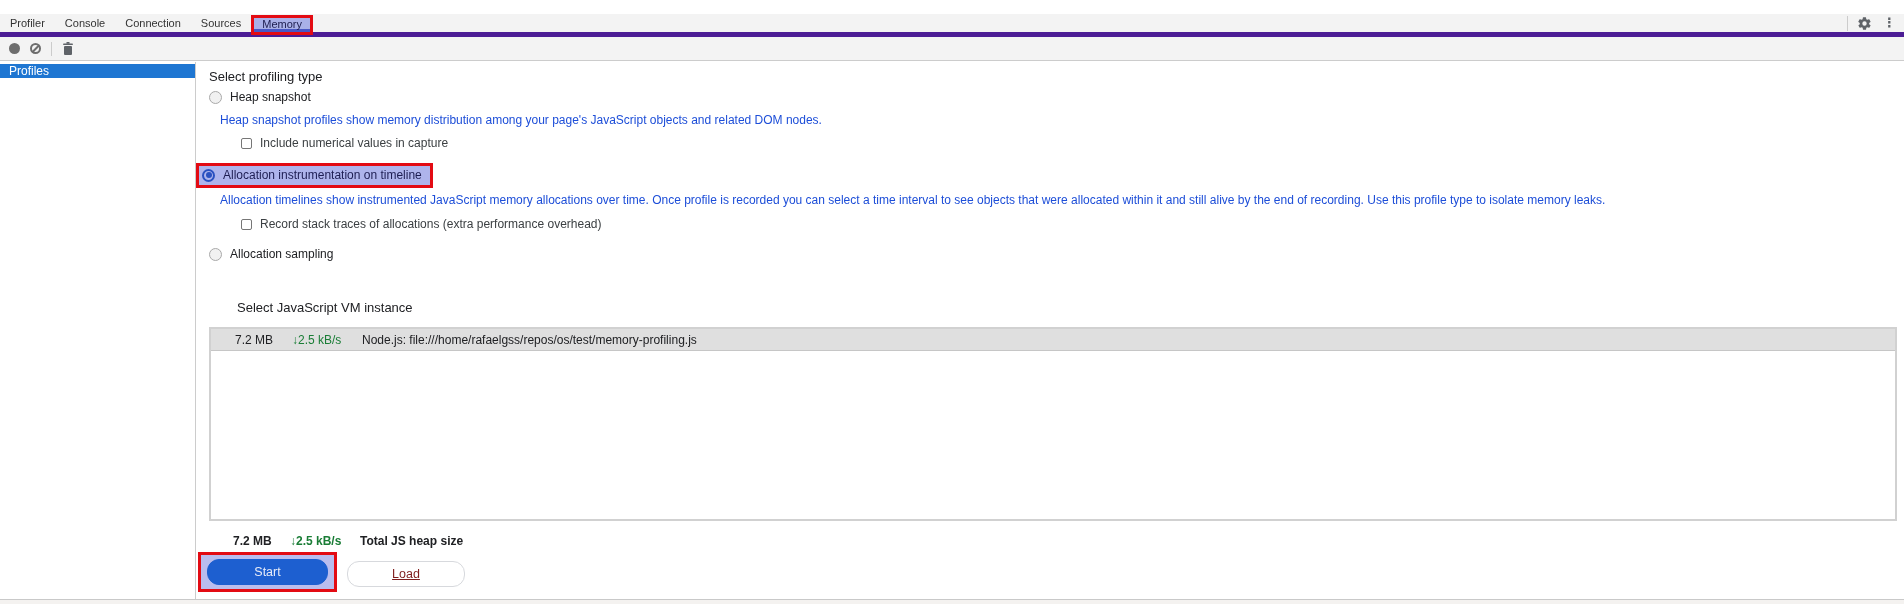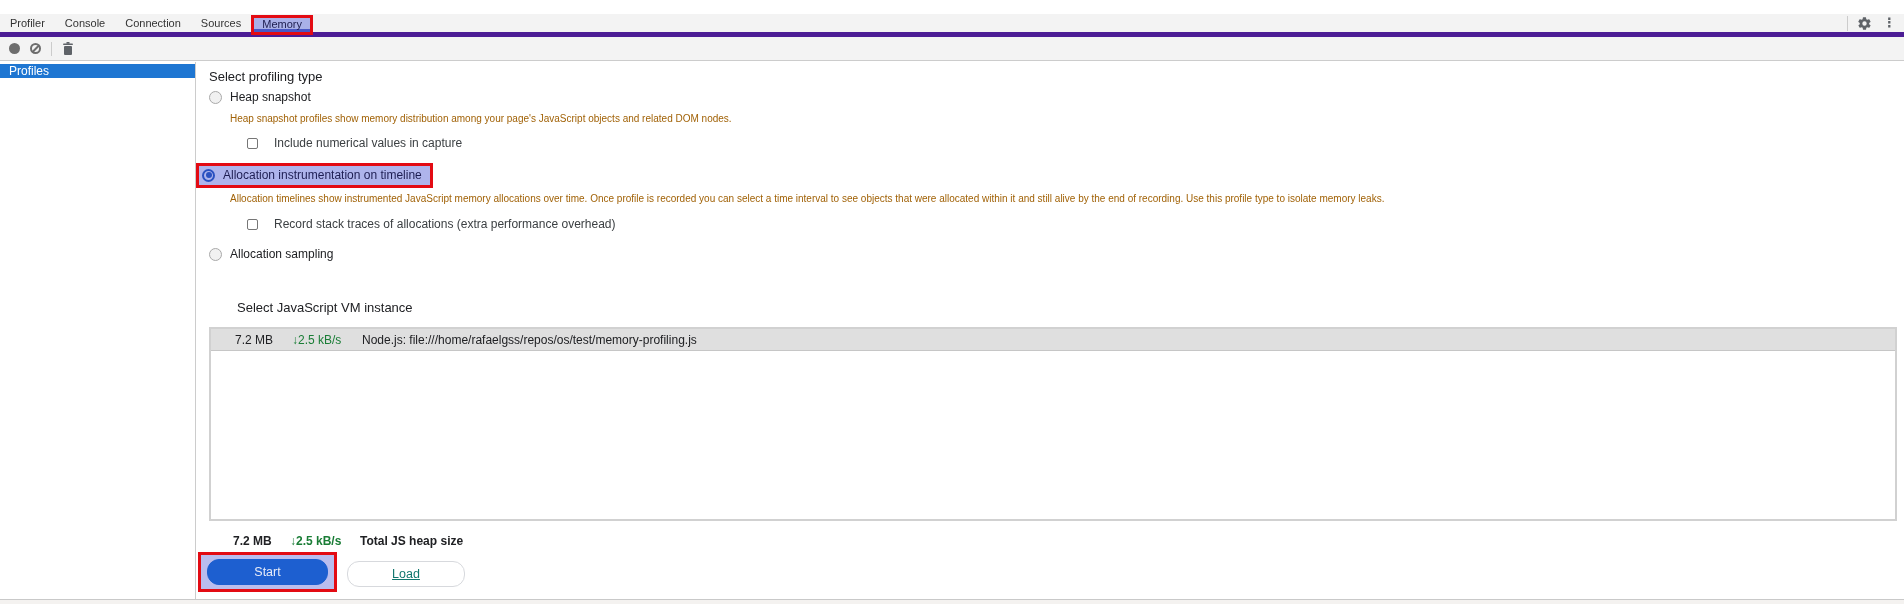--- a/index.html
+++ b/index.html
@@ -105,23 +105,23 @@
     border-radius:50%; background:#2b51c0;
   }
   .opt-label { font-size:12px; color:#202124; }
 
   .ann-box {
     position:absolute; border:3px solid #e30b13; background:#aeb4ec;
     display:flex; align-items:center; gap:8px; padding:2px 8px 3px 3px;
   }
   .ann-box .opt-label { color:#1d1d52; }
 
-  .desc { position:absolute; left:34px; font-size:10px; color:#a16207; white-space:nowrap; }
-
-  .chk-row { position:absolute; left:51px; display:flex; align-items:center; gap:16px; }
+  .desc { position:absolute; left:24px; font-size:12px; color:#1d4ed8; white-space:nowrap; }
+
+  .chk-row { position:absolute; left:45px; display:flex; align-items:center; gap:8px; }
   .checkbox {
     width:11px; height:11px; border:1px solid #767676; border-radius:2px; background:#fff; flex:0 0 11px;
   }
   .chk-label { font-size:12px; color:#3c4043; }
 
   
   .vm-box {
     position:absolute; left:13px; right:7px; top:265px; height:194px;
     border:2px solid #d1d1d1; background:#fff;
   }
@@ -150,21 +150,21 @@
   }
   .btn {
     height:26px; border-radius:12px; font-size:12.5px;
     display:flex; align-items:center; justify-content:center; cursor:default;
   }
   .btn-start {
     width:121px; background:#1d5fd0; color:#e8ecf8; border:1px solid #1d5fd0;
   }
   .btn-load {
     position:absolute; left:151px; top:499px; width:118px;
-    background:#fff; color:#0f766e; border:1px solid #d7d9dd;text-decoration:underline;
+    background:#fff; color:#7f1d1d; border:1px solid #d7d9dd;text-decoration:underline;
   }
 
   .bottom-strip {
     position:absolute; left:0; right:0; bottom:0; height:5px;
     background:#f4f2f0; border-top:1px solid #c9c9c9;
   }
 
   svg { display:block; }
 </style>
 </head>

